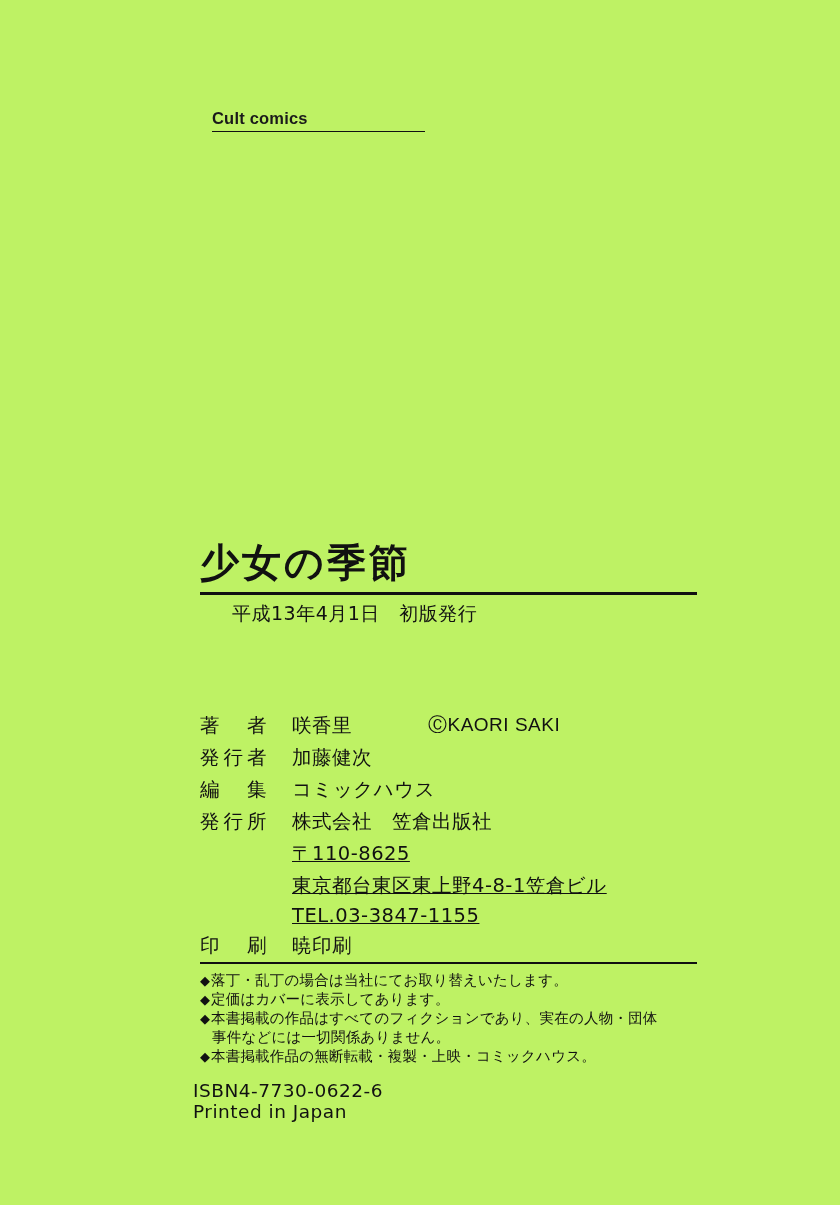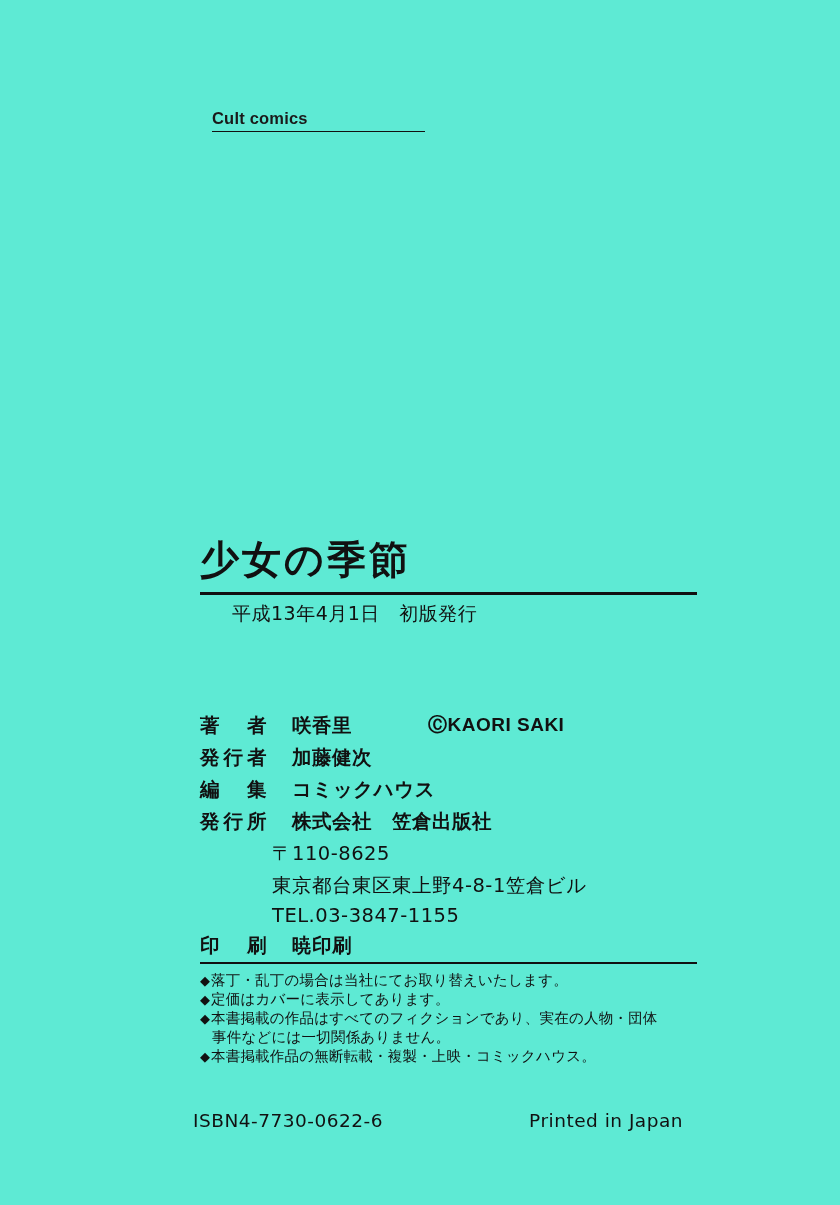--- a/index.html
+++ b/index.html
@@ -11,21 +11,21 @@
     width: 840px;
     height: 1205px;
     position: relative;
     font-family: "Liberation Sans", sans-serif;
     color: #1a1a1a;
     overflow: hidden;
   }
   .page {
     position: absolute;
     inset: 0;
-    background: #5eead4;
+    background: #bef264;
   }
 
   
   .series-block {
     position: absolute;
     left: 212px;
     top: 108px;
     width: 220px;
   }
   .series-line1 {
@@ -47,21 +47,21 @@
   }
 
   
   .title-block {
     position: absolute;
     left: 200px;
     top: 540px;
     width: 500px;
   }
   .book-title {
-    font-family: Liberation Mono, monospace;
+    font-family: Liberation Serif, serif;
     font-size: 39px;
     font-weight: bold;
     letter-spacing: 3px;
     line-height: 46px;
     color: #111;
   }
   .title-rule {
     margin-top: 6px;
     border-bottom: 3px solid #111;
     width: 497px;
@@ -83,21 +83,20 @@
     width: 520px;
     font-family: "DejaVu Sans", sans-serif;
     font-size: 19.5px;
     color: #111;
   }
   .col-row {
     display: flex;
     align-items: flex-start;
     margin-bottom: 5px;
     min-height: 26px;
-    font-weight: bold;
   }
   .col-label {
     width: 92px;
     flex: 0 0 92px;
     letter-spacing: 4px;
     white-space: nowrap;
   }
   .col-value {
     flex: 1 1 auto;
     letter-spacing: 0.5px;
@@ -108,24 +107,25 @@
     left: 228px;
     top: 0px;
     font-family: "Liberation Sans", sans-serif;
     font-size: 19px;
     letter-spacing: 0.5px;
   }
   .row-rel {
     position: relative;
   }
   .indent-value {
-    margin-left: 72px;
+    margin-left: 92px;
     letter-spacing: 0.5px;
     margin-bottom: 5px;
     white-space: nowrap;
+    text-decoration: underline;
   }
 
   
   .notice-rule {
     position: absolute;
     left: 200px;
     top: 962px;
     width: 497px;
     border-bottom: 2.5px solid #111;
   }
@@ -159,29 +159,29 @@
     font-family: Liberation Serif, serif;
   }
 
   
   .footer {
     position: absolute;
     left: 193px;
     top: 1080px;
     width: 500px;
     display: flex;
-    justify-content: space-between;
     align-items: baseline;
     font-family: "DejaVu Sans", sans-serif;
     font-size: 18.5px;
     letter-spacing: 0.5px;
     color: #111;
+    flex-direction: column;
   }
   .isbn { white-space: nowrap; }
-  .printed { white-space: nowrap; margin-right: 10px; margin-top: 30px; }
+  .printed { white-space: nowrap; margin-right: 10px; }
 </style>
 </head>
 <body>
 
 <div class="page">
 
   <div class="series-block">
     <div class="series-line1">Cult comics</div>
     <div class="series-rule"></div>
   </div>

